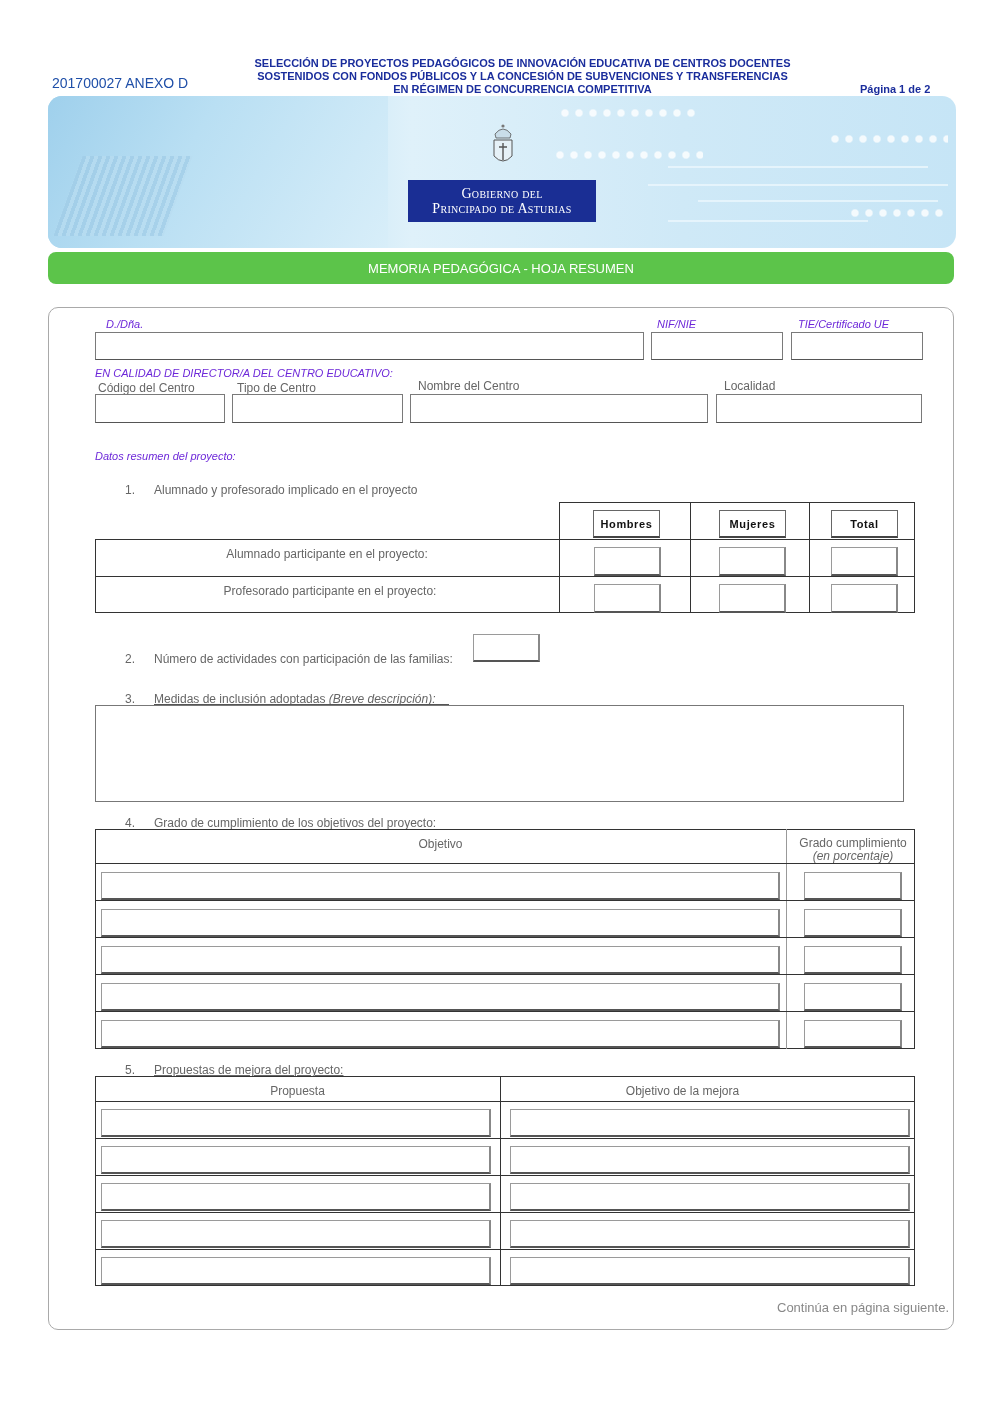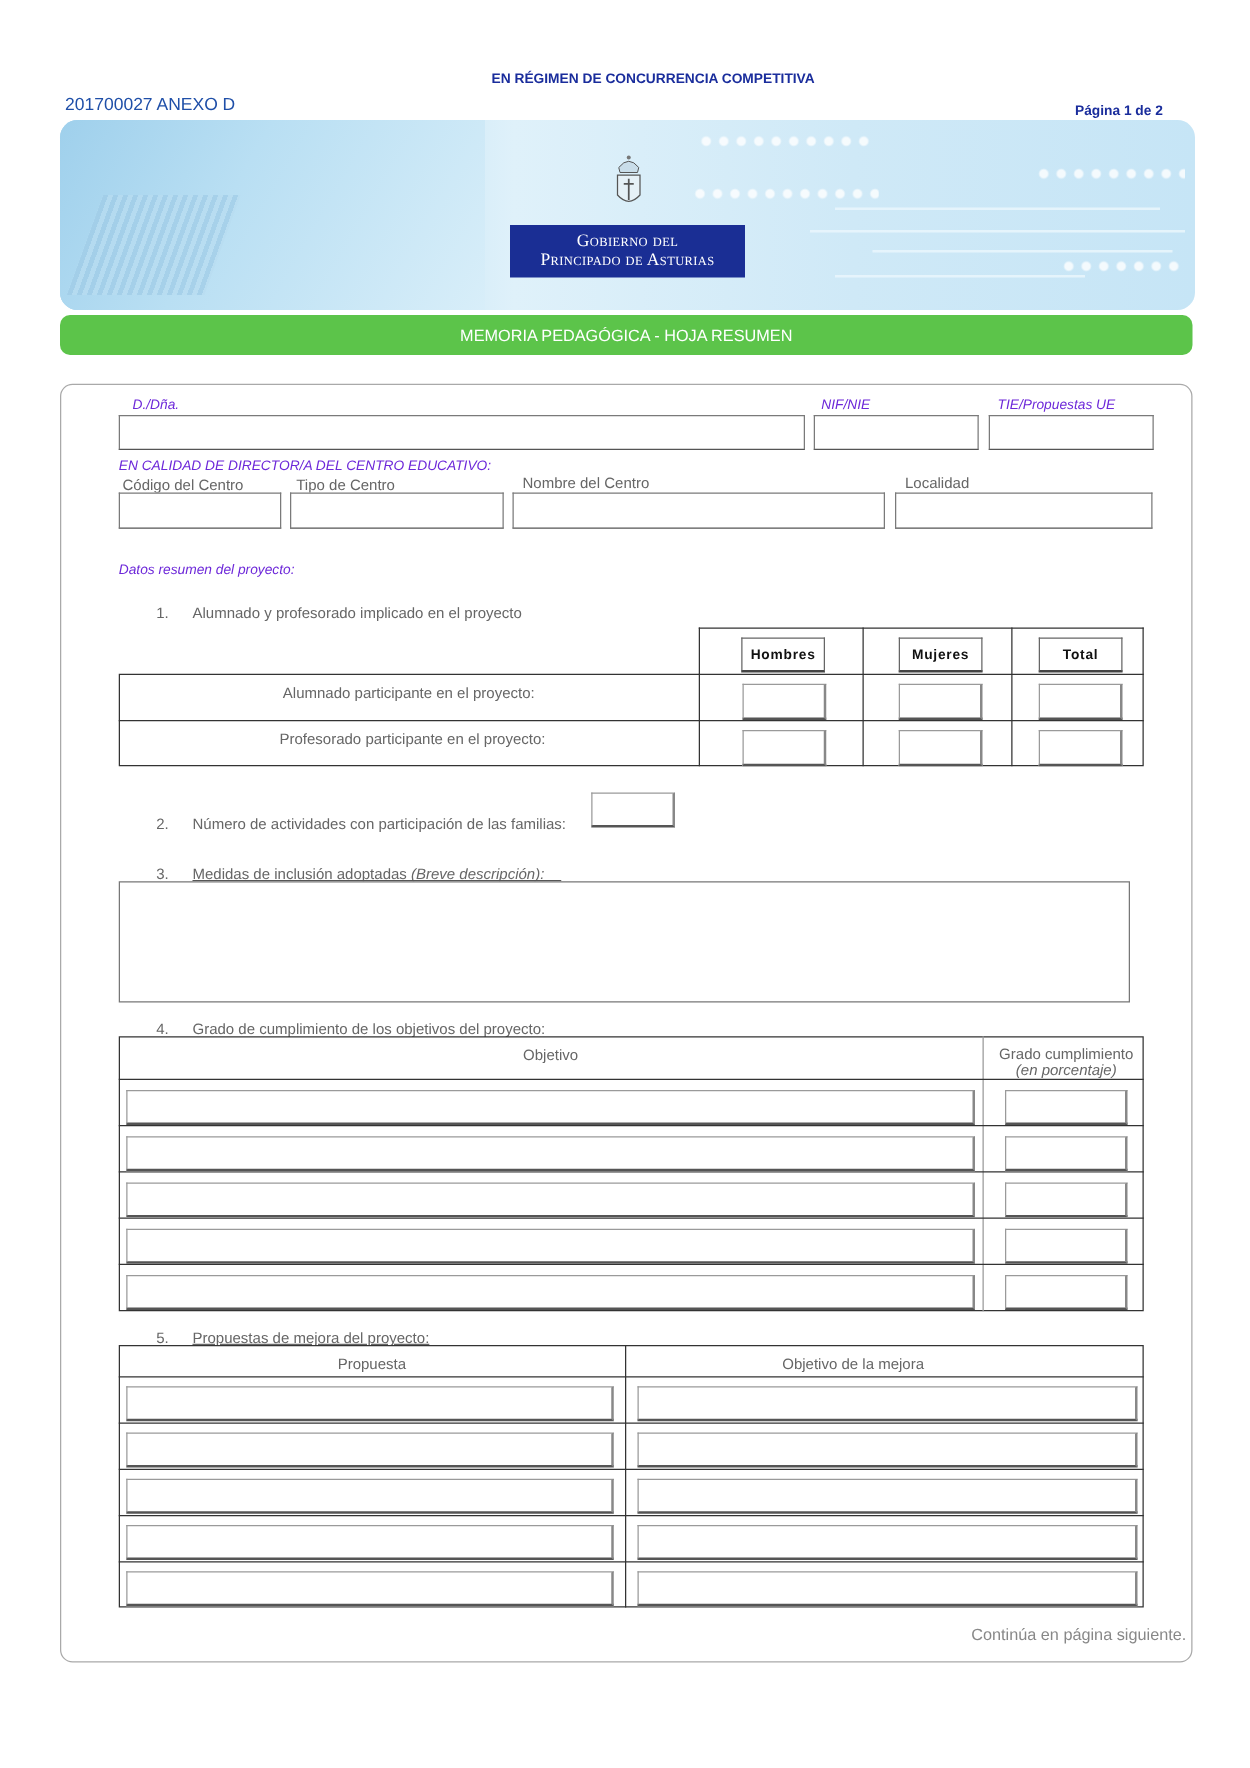--- a/index.html
+++ b/index.html
@@ -25,20 +25,22 @@
   .num { color: #666; font-size: 12px; }
   .hdr-cell { font-size: 11px; font-weight: bold; color: #111; letter-spacing: 0.6px; text-align: center; line-height: 26px; border: 1px solid #666; border-bottom: 2px solid #444; background: #fff; }
   .center-grey { color: #666; font-size: 12px; text-align: center; }
   .footer-note { left: 738px; top: 1300px; font-size: 13px; color: #888; margin-left: 39px; }
 </style>
 </head>
 <body>
 
 <div class="abs hdr-code">201700027  ANEXO D</div>
 <div class="abs hdr-title">
+  <div>SELECCIÓN DE PROYECTOS PEDAGÓGICOS DE INNOVACIÓN EDUCATIVA DE CENTROS DOCENTES</div>
+  <div>SOSTENIDOS CON FONDOS PÚBLICOS Y LA CONCESIÓN DE SUBVENCIONES Y TRANSFERENCIAS</div>
   <div>EN RÉGIMEN DE CONCURRENCIA COMPETITIVA</div>
 </div>
 <div class="abs hdr-page">Página 1 de 2</div>
 
 <div class="abs banner">
   <div class="photo"></div>
   <div class="keyboard"></div>
   <div class="dots" style="left:510px;top:10px;width:140px;"></div>
   <div class="dots" style="left:505px;top:52px;width:150px;"></div>
   <div class="dots" style="left:780px;top:36px;width:120px;"></div>
@@ -58,21 +60,21 @@
   <div>Gobierno del</div>
   <div>Principado de Asturias</div>
 </div>
 
 <div class="abs green-bar">MEMORIA PEDAGÓGICA - HOJA RESUMEN</div>
 
 <div class="abs panel"></div>
 
 <div class="abs lbl-blue" style="left:106px;top:318px;">D./Dña.</div>
 <div class="abs lbl-blue" style="left:657px;top:318px;">NIF/NIE</div>
-<div class="abs lbl-blue" style="left:798px;top:318px;">TIE/Propuestas UE</div>
+<div class="abs lbl-blue" style="left:798px;top:318px;">TIE/Certificado UE</div>
 <div class="abs box" style="left:95px;top:332px;width:549px;height:28px;"></div>
 <div class="abs box" style="left:651px;top:332px;width:132px;height:28px;"></div>
 <div class="abs box" style="left:791px;top:332px;width:132px;height:28px;"></div>
 
 <div class="abs lbl-blue" style="left:95px;top:367px;text-align:right;">EN CALIDAD DE DIRECTOR/A DEL CENTRO EDUCATIVO:</div>
 <div class="abs lbl-grey" style="left:98px;top:381px;">Código del Centro</div>
 <div class="abs lbl-grey" style="left:237px;top:381px;">Tipo de Centro</div>
 <div class="abs lbl-grey" style="left:418px;top:379px;">Nombre del Centro</div>
 <div class="abs lbl-grey" style="left:724px;top:379px;">Localidad</div>
 <div class="abs box" style="left:95px;top:394px;width:130px;height:29px;"></div>

